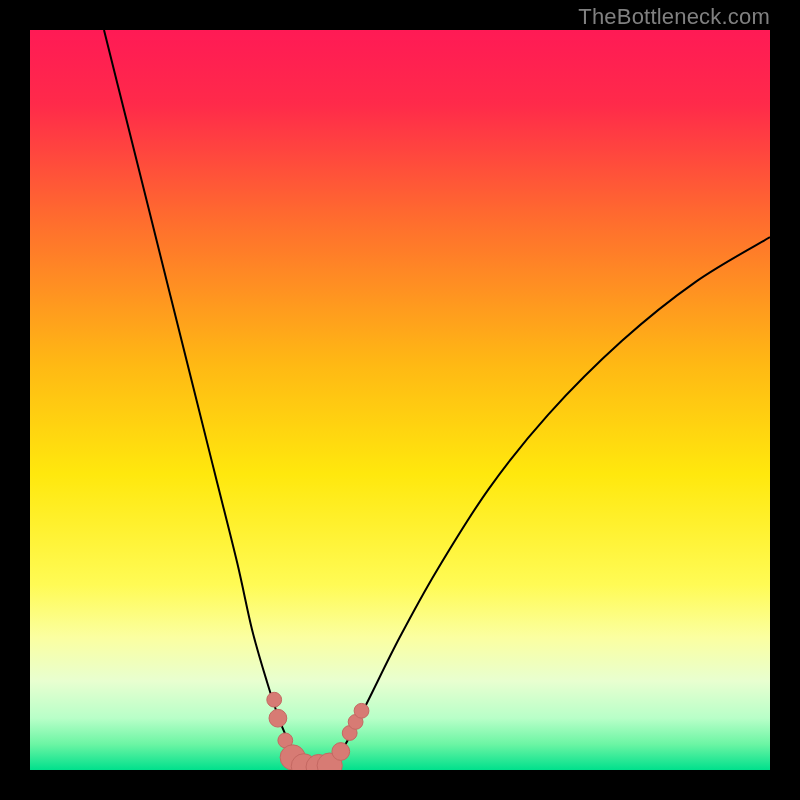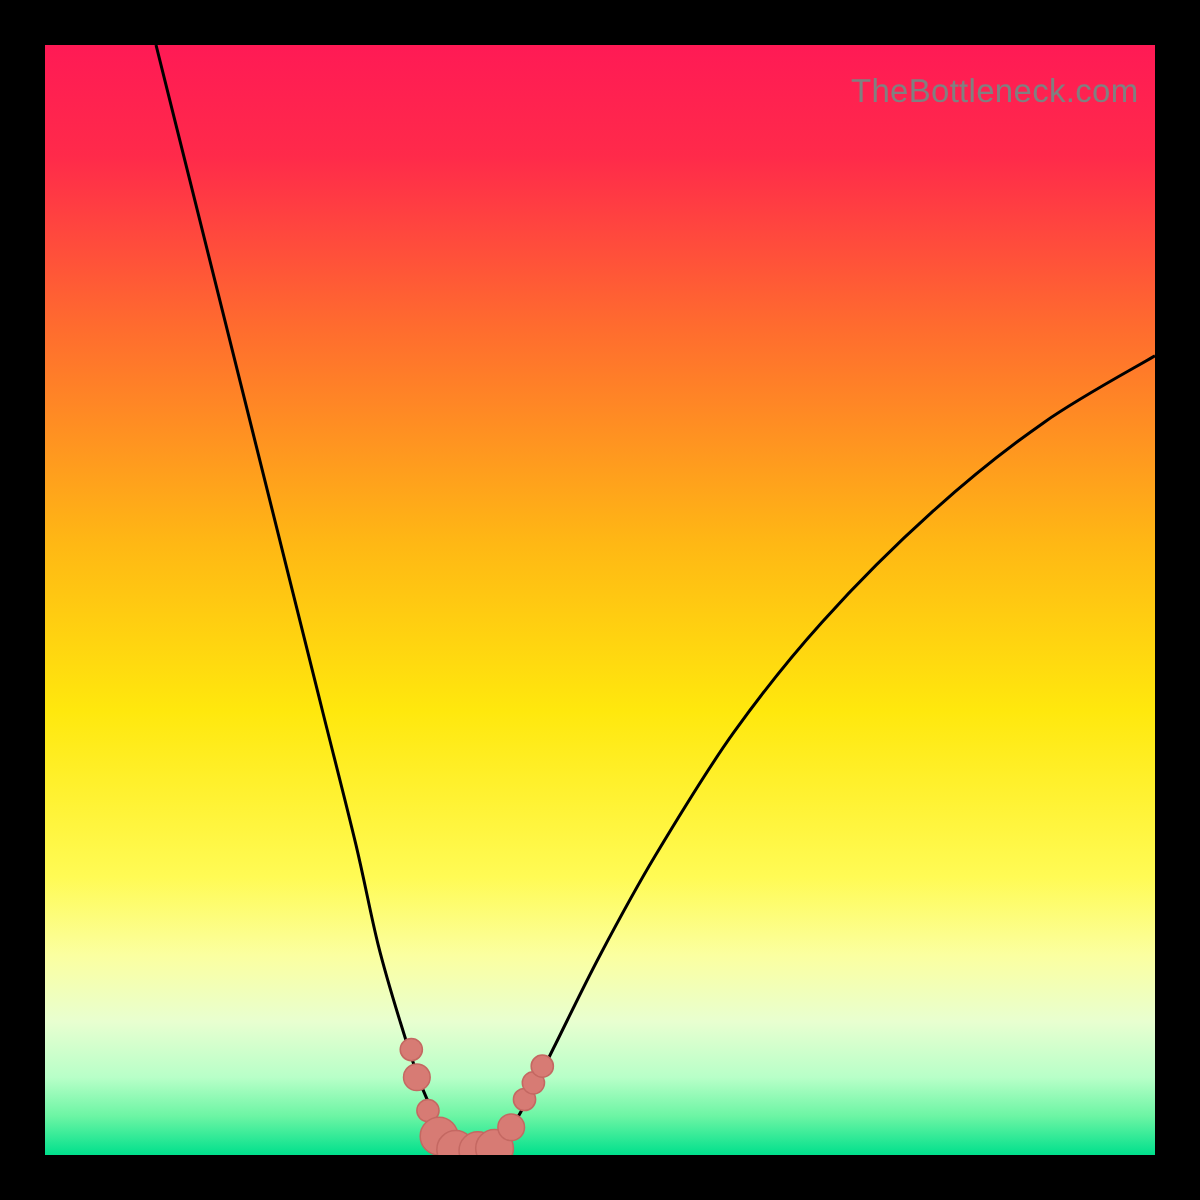--- a/index.html
+++ b/index.html
@@ -19,26 +19,25 @@
     position: absolute;
     left: 30px;
     top: 30px;
     width: 740px;
     height: 740px;
     overflow: hidden;
   }
   .watermark {
     position: absolute;
     top: 4px;
-    right: 41px;
+    right: 30px;
     font-family: Arial, Helvetica, sans-serif;
     font-size: 22px;
     color: #808080;
     letter-spacing: 0.2px;
-    margin-top: 44px;
   }
   svg {
     display: block;
   }
 </style>
 </head>
 <body>
 
 <div class="frame">
   <div class="plot-area">

